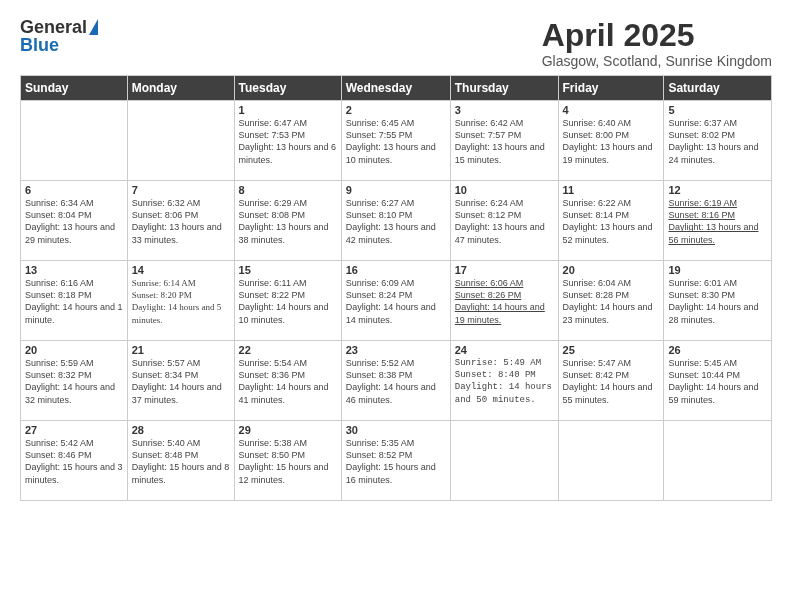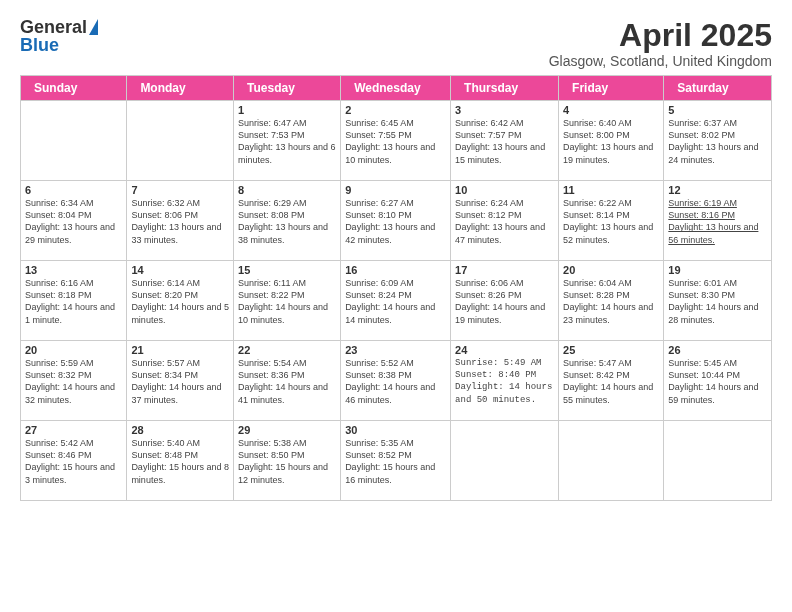--- a/index.html
+++ b/index.html
@@ -31,43 +31,43 @@
       color: #333;
       line-height: 1;
     }
     .logo-blue {
       font-size: 18px;
       font-weight: bold;
       color: #1a6bb5;
       line-height: 1;
     }
     .title-block {
-      text-align: right;
+      text-align: left;
     }
     .main-title {
       font-size: 32px;
       font-weight: bold;
       color: #333;
       line-height: 1.1;
     }
     .subtitle {
       font-size: 14px;
       color: #555;
     }
     .calendar {
       width: 100%;
       border-collapse: collapse;
       margin-top: 6px;
     }
     .calendar th {
-      background-color: #ec4899;
+      background-color: #404040;
       color: #fff;
       font-size: 12px;
       font-weight: bold;
-      padding: 5px 13px;
+      padding: 5px 4px;
       text-align: left;
       border: 1px solid #ccc;
     }
     .calendar td {
       vertical-align: top;
       border: 1px solid #ccc;
       padding: 3px 4px;
       font-size: 9.5px;
       color: #333;
       width: 113px;
@@ -96,21 +96,21 @@
   <div class="header-row">
     <div class="logo">
       <div style="display:flex;align-items:center;">
         <span class="logo-general">General</span>
         <span style="display:inline-block;margin-left:2px;width:0;height:0;border-left:9px solid transparent;border-bottom:16px solid #1a6bb5;"></span>
       </div>
       <span class="logo-blue">Blue</span>
     </div>
     <div class="title-block">
       <div class="main-title">April 2025</div>
-      <div class="subtitle">Glasgow, Scotland, United Kingdom</div>
+      <div class="subtitle">Glasgow, Scotland, Sunrise Kingdom</div>
     </div>
   </div>
 
   <table class="calendar">
     <thead>
       <tr>
         <th>Sunday</th>
         <th>Monday</th>
         <th>Tuesday</th>
         <th>Wednesday</th>
@@ -200,39 +200,39 @@
         </tr>
         <tr>
           <td>
             <span class="day-num">13</span>
             <div class="day-info" style="white-space: pre-line;">Sunrise: 6:16 AM
 Sunset: 8:18 PM
 Daylight: 14 hours and 1 minute.</div>
           </td>
           <td>
             <span class="day-num">14</span>
-            <div class="day-info" style="white-space: pre-line;">Sunrise: 6:14 AM
+            <div class="day-info" style="white-space: pre-line; font-family: Liberation Serif, serif;">Sunrise: 6:14 AM
 Sunset: 8:20 PM
 Daylight: 14 hours and 5 minutes.</div>
           </td>
           <td>
             <span class="day-num">15</span>
             <div class="day-info" style="white-space: pre-line;">Sunrise: 6:11 AM
 Sunset: 8:22 PM
 Daylight: 14 hours and 10 minutes.</div>
           </td>
           <td>
             <span class="day-num">16</span>
             <div class="day-info" style="white-space: pre-line;">Sunrise: 6:09 AM
 Sunset: 8:24 PM
 Daylight: 14 hours and 14 minutes.</div>
           </td>
           <td>
             <span class="day-num">17</span>
-            <div class="day-info" style="white-space: pre-line;">Sunrise: 6:06 AM
+            <div class="day-info" style="white-space: pre-line; text-decoration: underline;">Sunrise: 6:06 AM
 Sunset: 8:26 PM
 Daylight: 14 hours and 19 minutes.</div>
           </td>
           <td>
             <span class="day-num">20</span>
             <div class="day-info" style="white-space: pre-line;">Sunrise: 6:04 AM
 Sunset: 8:28 PM
 Daylight: 14 hours and 23 minutes.</div>
           </td>
           <td>

